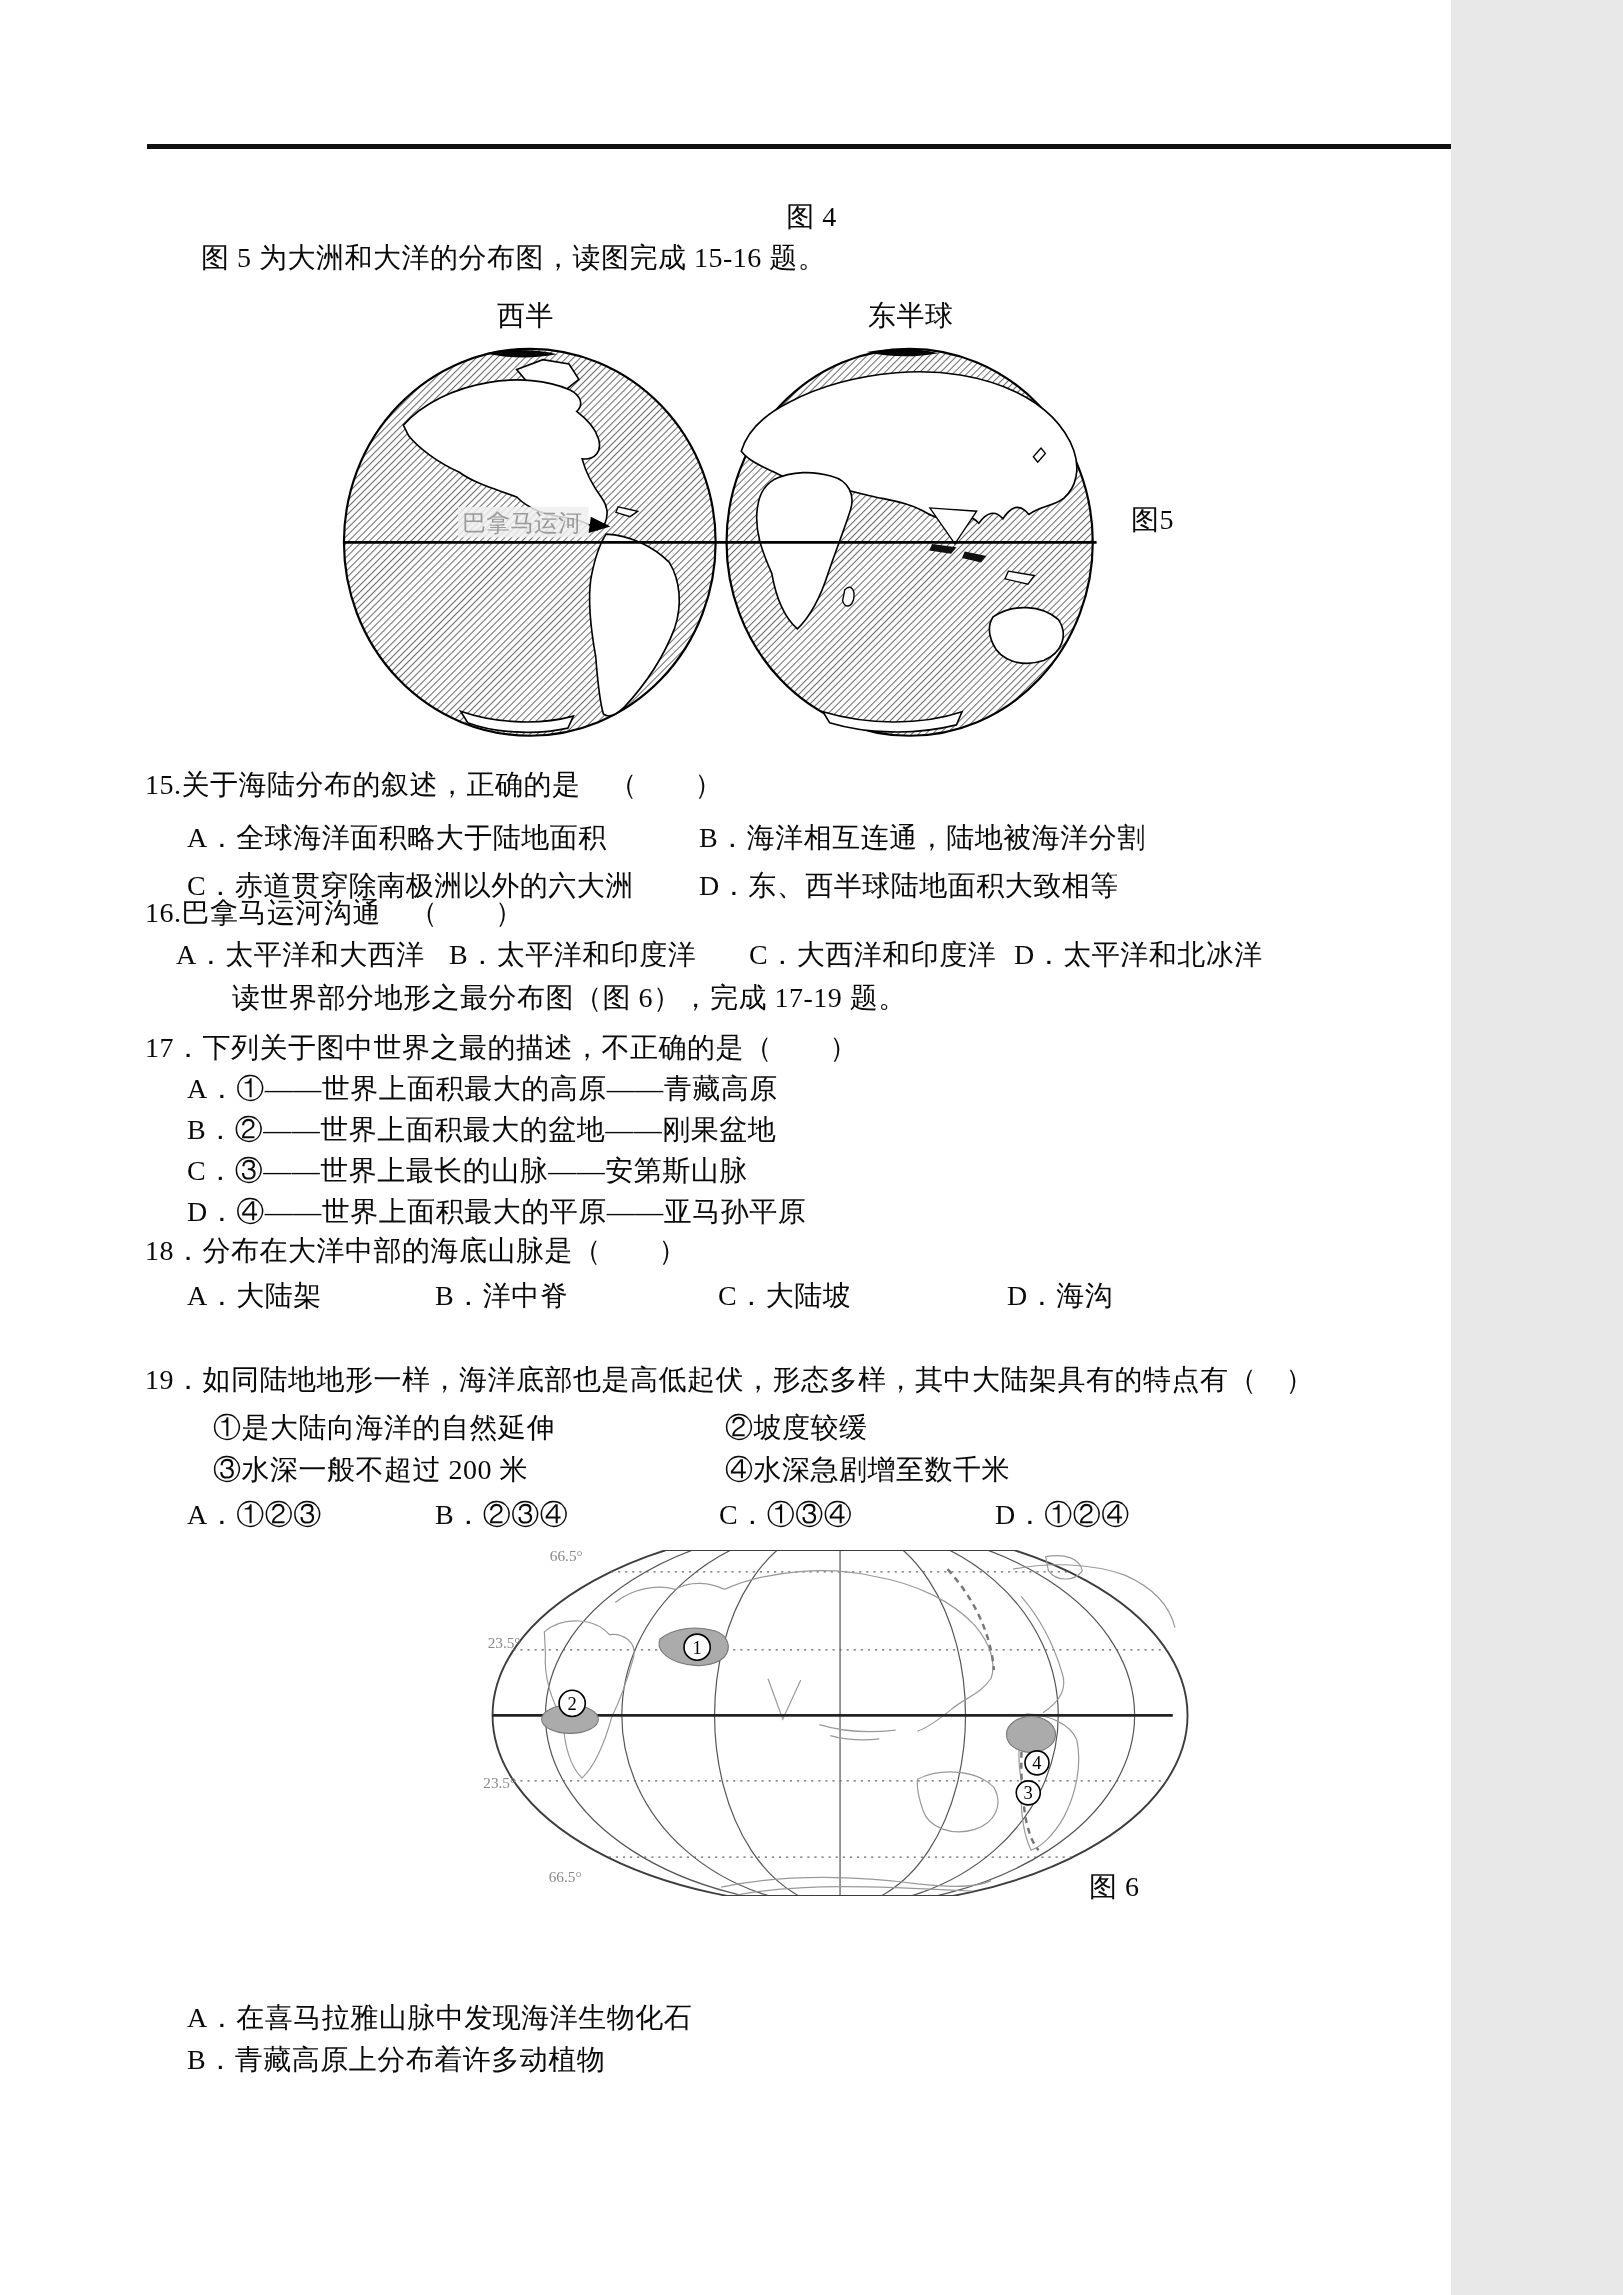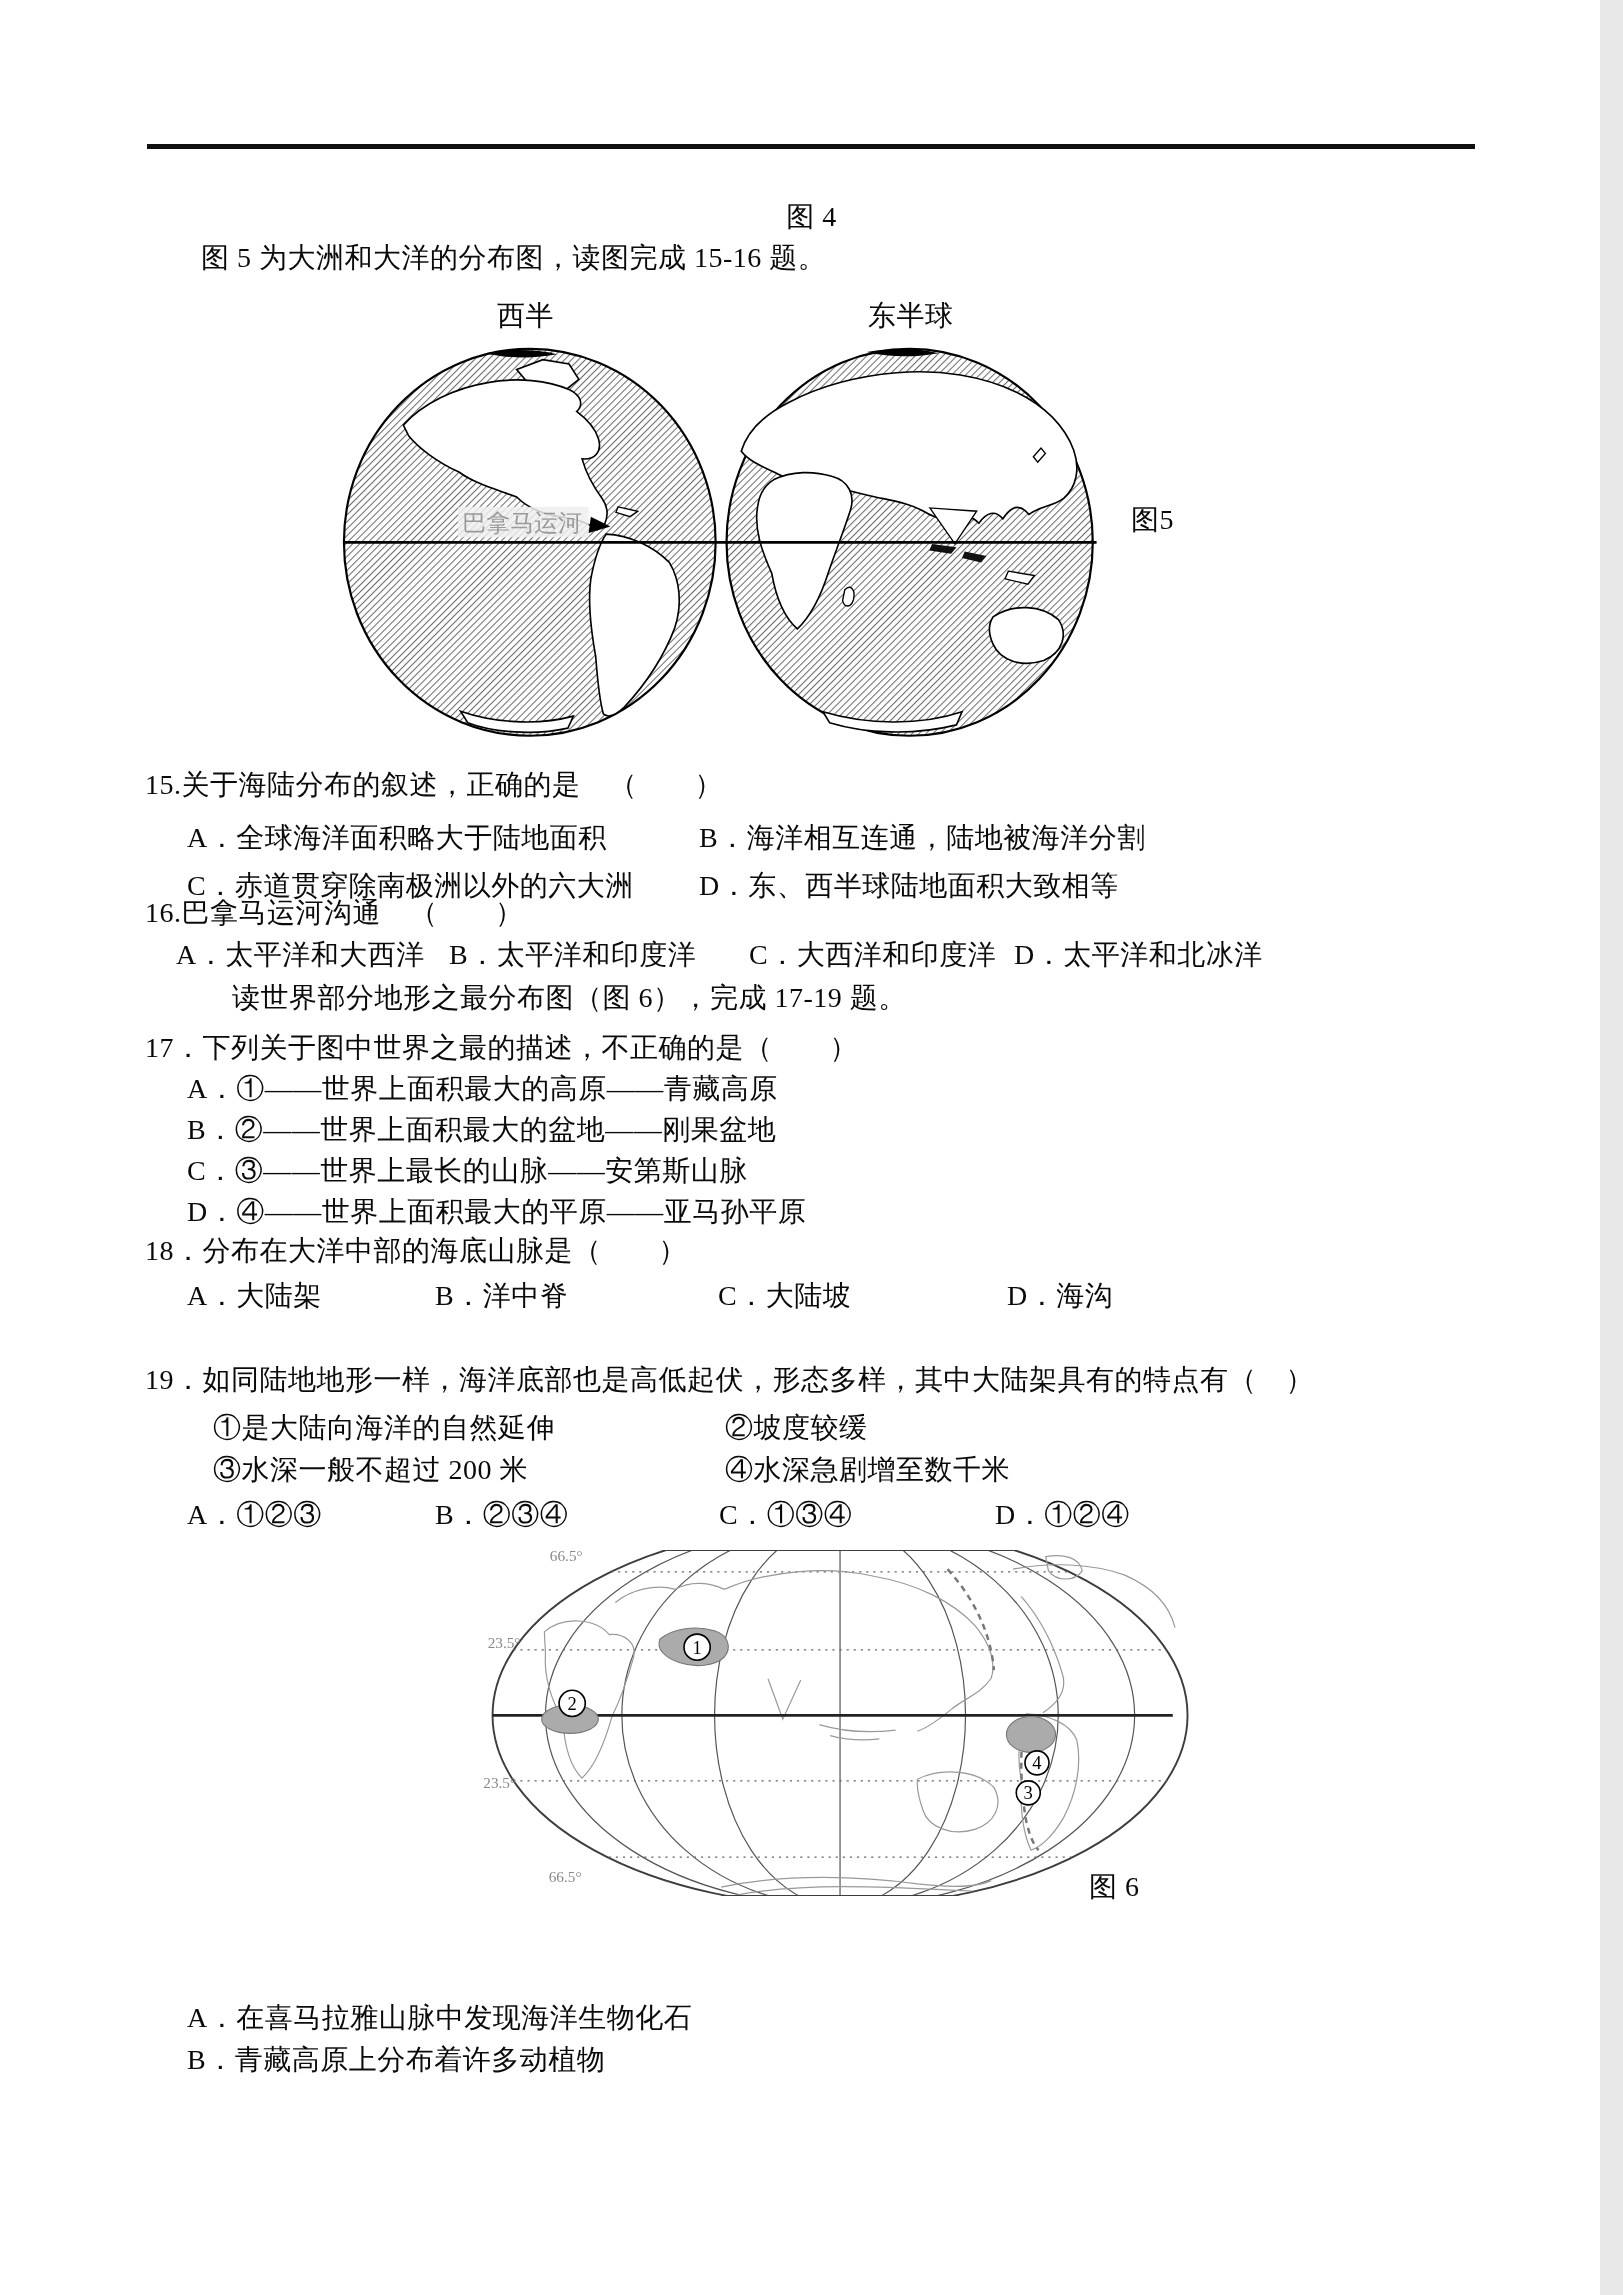--- a/index.html
+++ b/index.html
@@ -1,18 +1,18 @@
 <!DOCTYPE html>
 <html style="font-size:8.7px"><head>
 <meta charset="utf-8">
 <style>
   html,body{margin:0;padding:0;background:#e8e8e8;}
   .page{
     position:relative;
-    width:1600px;height:2295px;
+    width:1451px;height:2295px;
     background:#ffffff;
     font-family:"Liberation Serif","DejaVu Serif",serif;
     color:#0a0a0a;
     overflow:hidden;
   }
   .t{
     position:absolute;
     font-size:28px;
     line-height:34px;
     white-space:nowrap;

